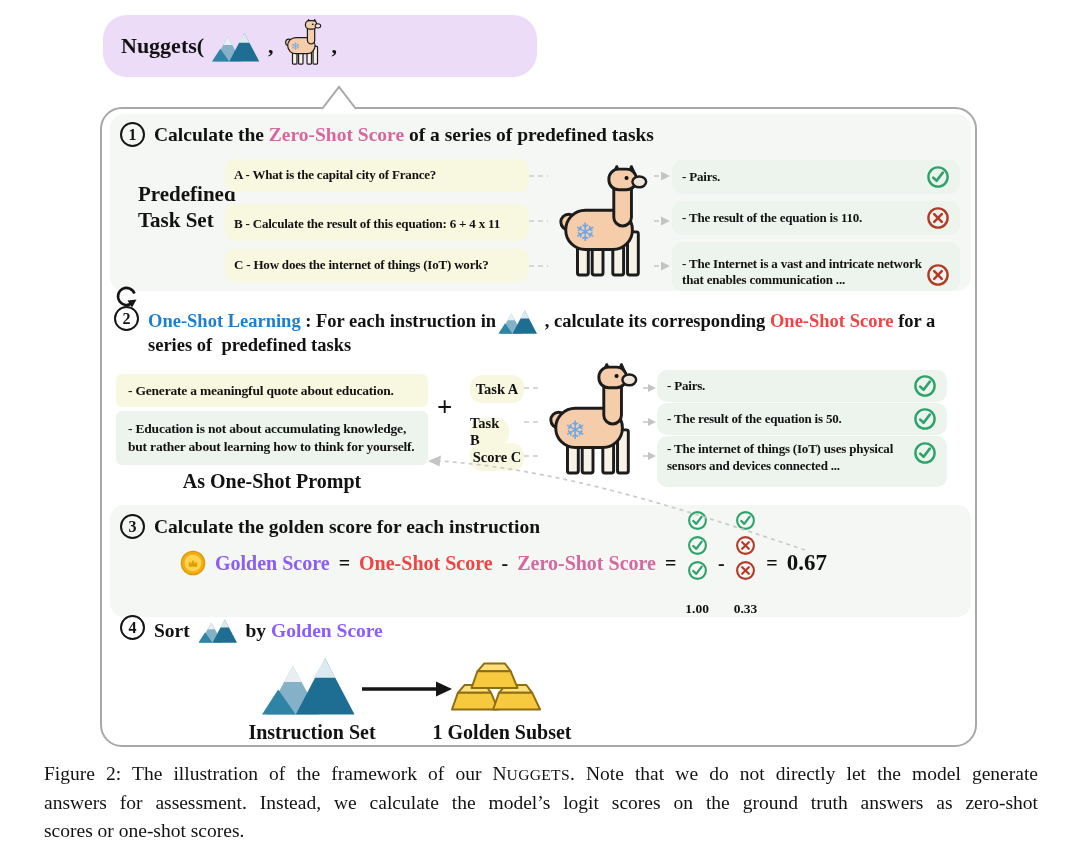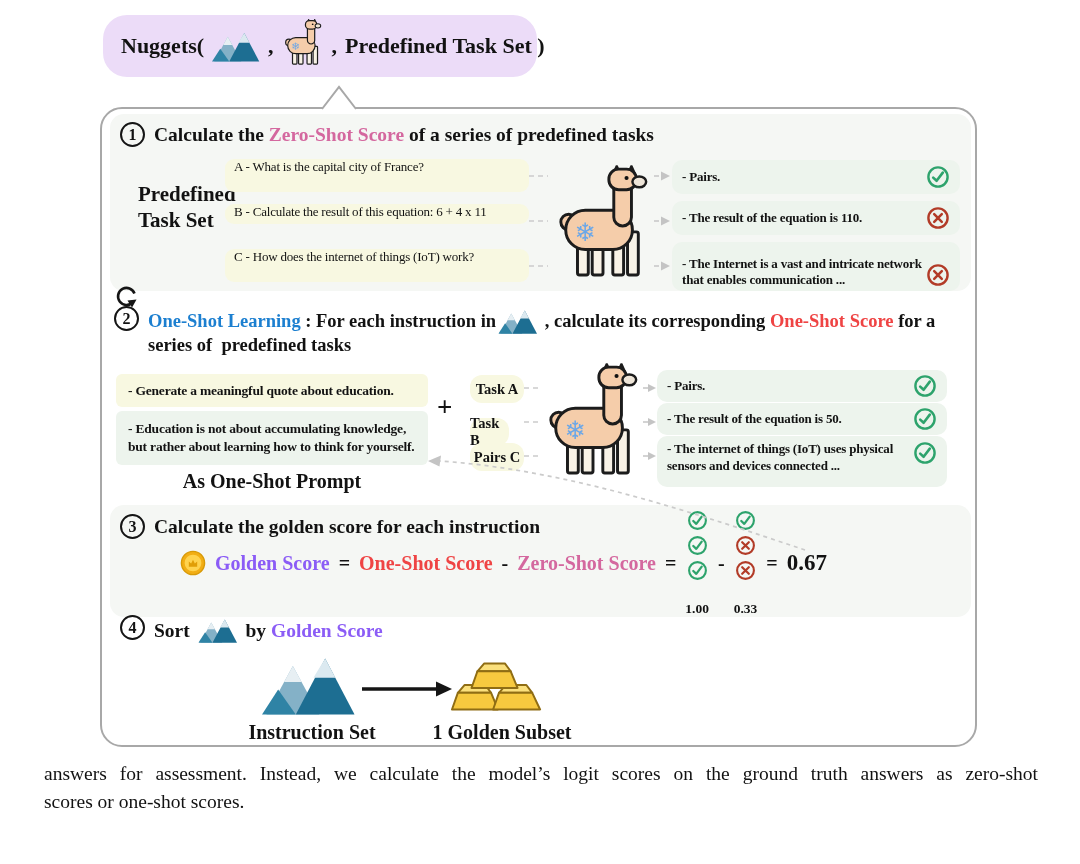--- a/index.html
+++ b/index.html
@@ -15,22 +15,22 @@
   .frame{left:100px;top:107px;width:877px;height:640px;background:#fff;border:2px solid #a8a8a8;border-radius:22px}
   .panel{position:absolute;left:8px;width:861px;background:#f5f7f4;border-radius:14px}
 
   .circ-num{position:absolute;width:25px;height:25px;border:2px solid #151515;border-radius:50%;
             display:flex;align-items:center;justify-content:center;font-weight:bold;font-size:16px;background:transparent}
   .step-title{position:absolute;display:flex;align-items:center;white-space:pre;font-weight:bold;font-size:19.5px}
   .t-pink{color:#d4689f}.t-blue{color:#1c7fd0}.t-orange{color:#ef4444}.t-gold{color:#8b5cf6}
 
   .sidelabel{position:absolute;font-weight:bold;font-size:21px;line-height:1.25}
 
-  .taskbox{position:absolute;background:#f8f8e1;border-radius:9px;display:flex;align-items:flex-start;
-           font-weight:normal;font-size:13px;letter-spacing:-0.2px;padding:0 9px;white-space:nowrap}
+  .taskbox{position:absolute;background:#f8f8e1;border-radius:9px;display:flex;align-items:flex-end;
+           font-weight:bold;font-size:13px;letter-spacing:-0.2px;padding:9px 9px;white-space:nowrap}
   .respbox{position:absolute;background:#edf4ed;border-radius:10px;display:flex;align-items:center;
            font-weight:bold;font-size:13px;letter-spacing:-0.2px;padding:2px 10px;line-height:1.28}
   .respbox .rtext{flex:1}
   .respbox.two{align-items:flex-end}
   .respbox.two-top{align-items:flex-start;padding-top:5px}
   .verdict{display:inline-flex}
   .verdict svg{width:24px;height:24px}
 
   .promptbox{position:absolute;background:#f8f8e1;border-radius:6px;display:flex;align-items:center;
              font-weight:bold;font-size:13.5px;letter-spacing:-0.2px;padding:2px 12px;line-height:1.3}
@@ -118,40 +118,39 @@
 <div class="abs pill">
   <span>Nuggets(</span>
   <span><svg class="icon" width="48" height="33" viewBox="0 0 64 44">
         <use href="#sym-mountain"></use>
       </svg></span>
   <span>,</span>
   <span style="margin-top:-4px"><svg class="icon" width="42" height="50" viewBox="0 0 104 124">
         <use href="#sym-llama"></use>
       </svg></span>
   <span>,</span>
-  <span>Predefined Task Set )</span>
 </div>
 
 <div class="abs frame">
 
   <div class="panel" style="top:5px;height:177px"></div>
   <div class="circ-num" style="left:18px;top:13px">
       <span>1</span>
     </div>
   <div class="step-title" style="left:52px;top:15px">
     <span>Calculate the </span><span class="t-pink">Zero-Shot Score</span><span> of a series of predefined tasks</span>
   </div>
   <div class="sidelabel" style="left:36px;top:72px">
     <div>Predefined</div>
     <div>Task Set</div>
   </div>
   <div class="taskbox" style="left:123px;top:50px;width:304px;height:33px">
       <span>A - What is the capital city of France?</span>
     </div>
-  <div class="taskbox" style="left:123px;top:95px;width:304px;height:20px">
+  <div class="taskbox" style="left:123px;top:95px;width:304px;height:37px">
       <span>B - Calculate the result of this equation: 6 + 4 x 11</span>
     </div>
   <div class="taskbox" style="left:123px;top:140px;width:304px;height:33px">
       <span>C - How does the internet of things (IoT) work?</span>
     </div>
   <div class="abs" style="left:450px;top:56px">
     <svg class="icon" width="102" height="122" viewBox="0 0 104 124">
         <use href="#sym-llama"></use>
       </svg>
   </div>
@@ -204,21 +203,21 @@
     </div>
   <div class="asprompt" style="left:14px;top:361px;width:312px"><span>As One-Shot Prompt</span></div>
   <div class="plus" style="left:335px;top:283px"><span>+</span></div>
   <div class="minitask" style="left:368px;top:266px;width:54px;height:28px">
       <span>Task A</span>
     </div>
   <div class="minitask" style="left:368px;top:309px;width:39px;height:28px">
       <span>Task B</span>
     </div>
   <div class="minitask" style="left:368px;top:334px;width:54px;height:28px">
-      <span>Pairs C</span>
+      <span>Score C</span>
     </div>
   <div class="abs" style="left:440px;top:254px">
     <svg class="icon" width="102" height="122" viewBox="0 0 104 124">
         <use href="#sym-llama"></use>
       </svg>
   </div>
   <div class="respbox" style="left:555px;top:261px;width:290px;height:32px">
     <span class="rtext">- Pairs.</span>
     <span class="verdict v-correct">
         <svg class="check-icon" viewBox="0 0 24 24">
@@ -343,15 +342,16 @@
     <polygon points="661,216.5 670,221 661,225.5"></polygon>
     <polygon points="661,261.5 670,266 661,270.5"></polygon>
     <polygon points="648,384 656,388 648,392"></polygon>
     <polygon points="648,418 656,422 648,426"></polygon>
     <polygon points="648,452 656,456 648,460"></polygon>
     <polygon points="428,461 441,455.5 439.5,466.5"></polygon>
   </g>
 </svg>
 
 <div class="caption">
+  <div class="cap-line"><span>Figure 2: The illustration of the framework of our N</span><span class="smallcaps">UGGETS</span><span>. Note that we do not directly let the model generate</span></div>
   <div class="cap-line"><span>answers for assessment. Instead, we calculate the model’s logit scores on the ground truth answers as zero-shot</span></div>
   <div class="cap-line last"><span>scores or one-shot scores.</span></div>
 </div>
 
 </body></html>

